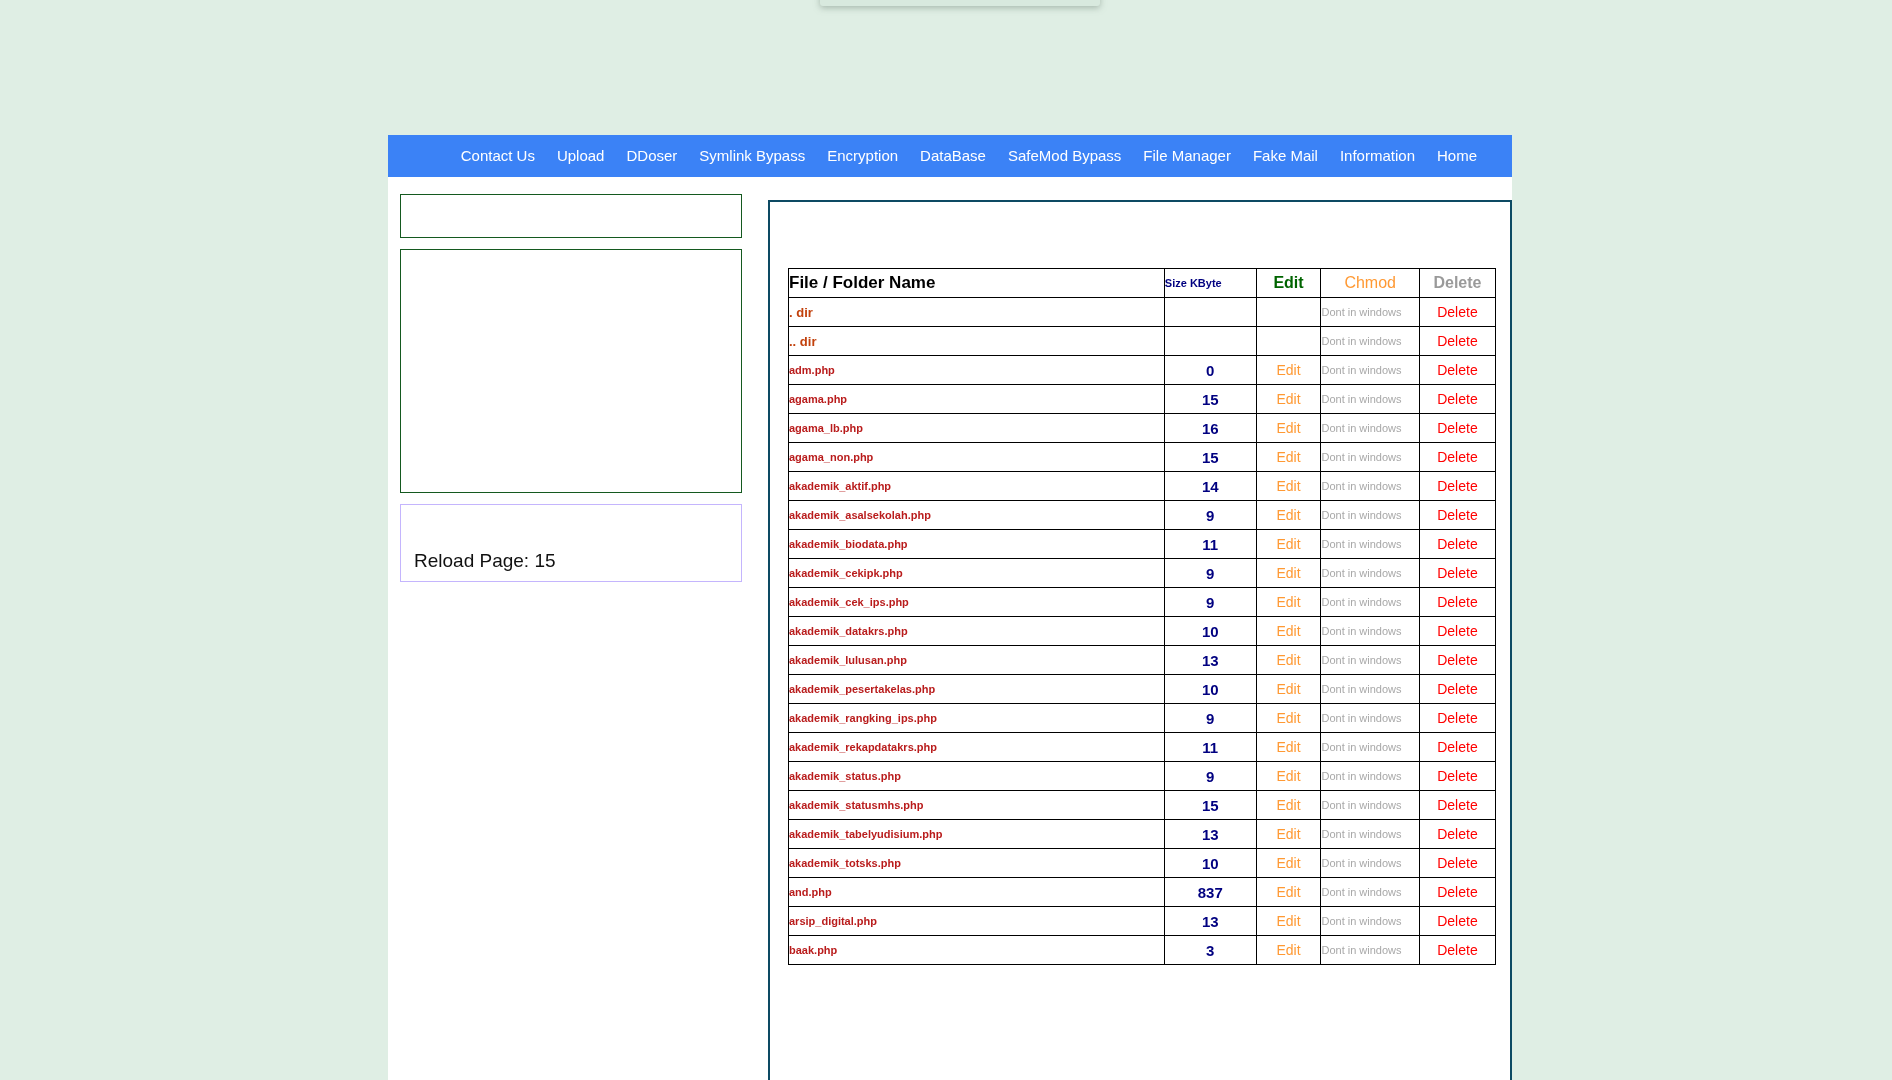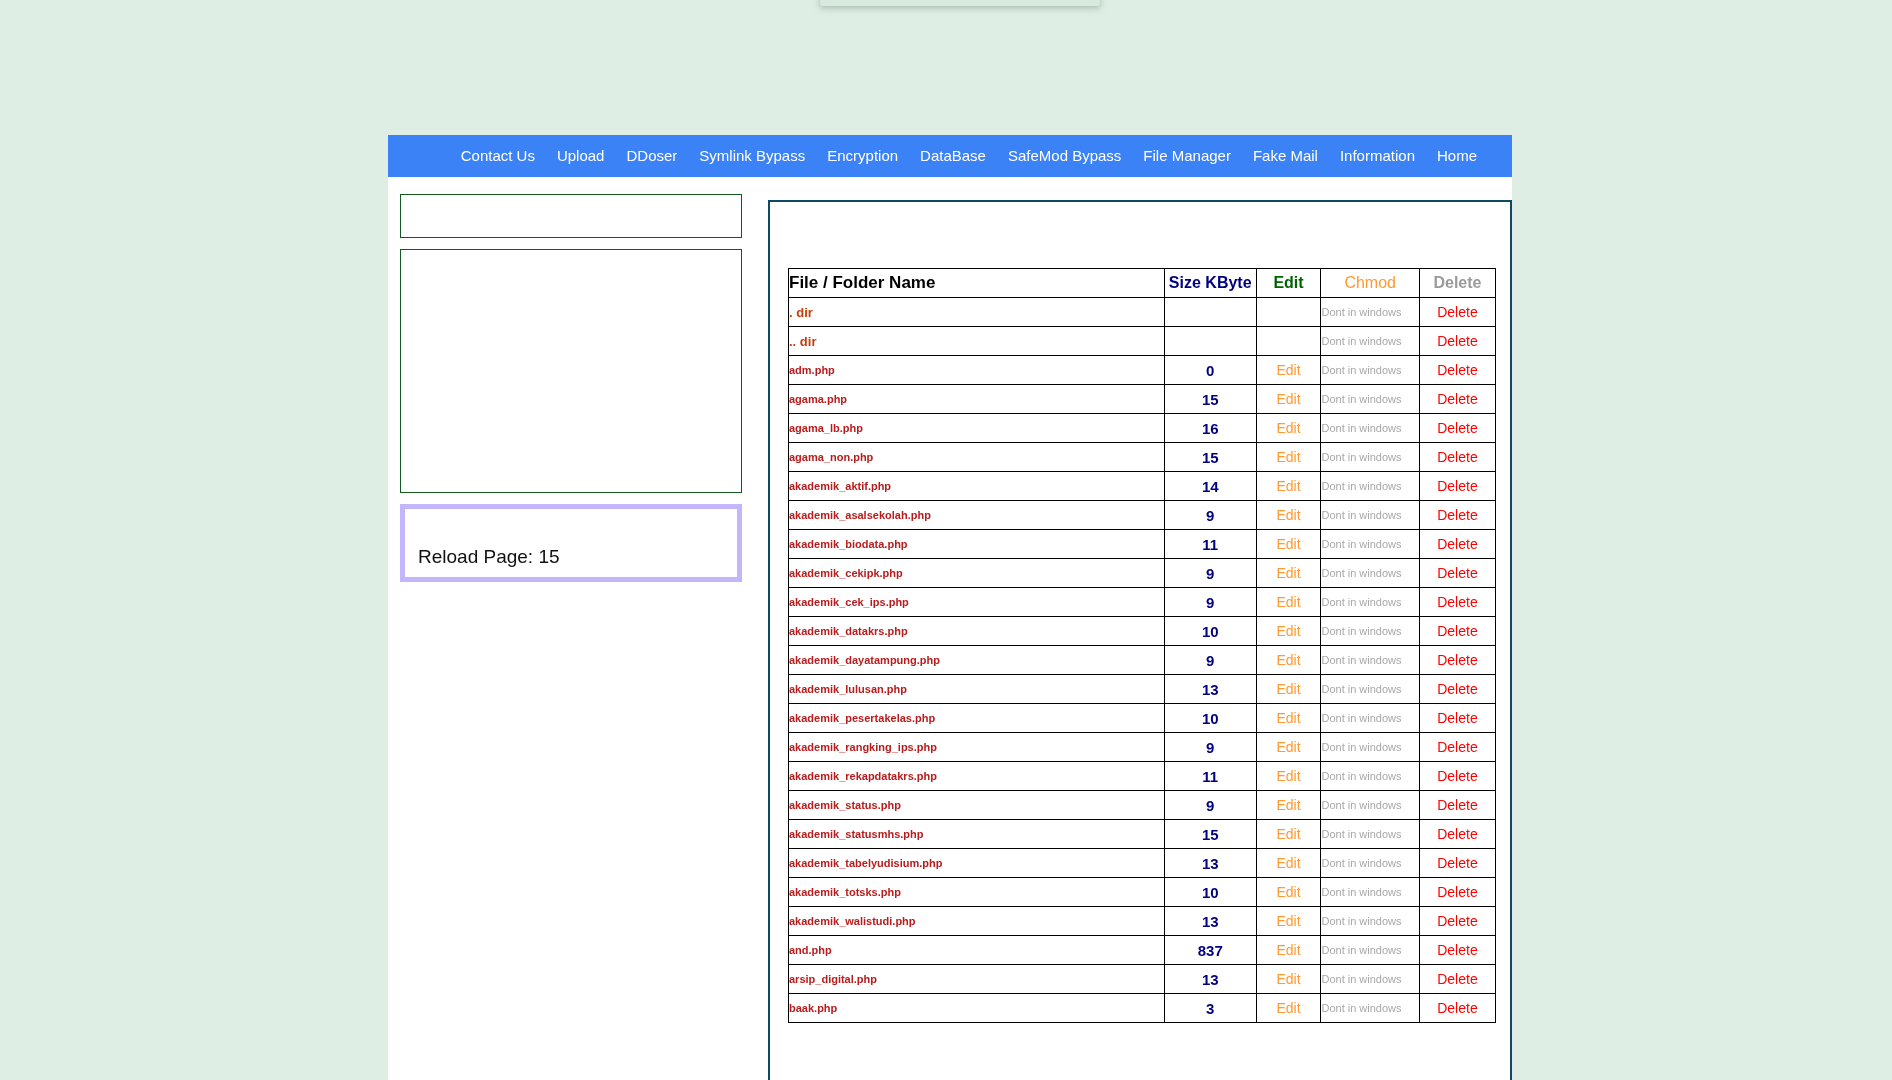--- a/index.html
+++ b/index.html
@@ -71,21 +71,21 @@
     background: #ffffff;
     box-sizing: border-box;
     padding: 17px 12px 0 12px;
   }
   .side-box {
     background: #ffffff;
     box-sizing: border-box;
     margin-bottom: 11px;
   }
   .side-box.green { border: 1px solid #14591f; }
-  .side-box.maroon { border: 5px solid #c4b5fd; }
+  .side-box.maroon { border: 1px solid #c4b5fd; }
   #side-box-top { height: 44px; }
   #side-box-mid { height: 244px; }
   #side-box-reload {
     height: 78px;
     position: relative;
   }
   #reload-text {
     position: absolute;
     left: 13px;
     bottom: 9px;
@@ -146,22 +146,22 @@
 
   th.h-name {
     text-align: left;
     padding-left: 4px;
     font-size: 17px;
     font-weight: bold;
     color: #000000;
     height: 35px;
   }
   th.h-size {
-    text-align: center;
-    font-size: 16px;
+    text-align: left;
+    font-size: 11px;
     font-weight: bold;
     color: #000080;
     height: 35px;
   }
   th.h-edit {
     text-align: center;
     font-size: 16px;
     font-weight: bold;
     color: #006400;
     height: 35px;
@@ -347,27 +347,20 @@
               <td class="t-del">Delete</td>
             </tr>
             <tr>
               <td class="t-name">akademik_datakrs.php</td>
               <td class="t-size">10</td>
               <td class="t-edit">Edit</td>
               <td class="t-chmod">Dont in windows</td>
               <td class="t-del">Delete</td>
             </tr>
             <tr>
-              <td class="t-name">akademik_dayatampung.php</td>
-              <td class="t-size">9</td>
-              <td class="t-edit">Edit</td>
-              <td class="t-chmod">Dont in windows</td>
-              <td class="t-del">Delete</td>
-            </tr>
-            <tr>
               <td class="t-name">akademik_lulusan.php</td>
               <td class="t-size">13</td>
               <td class="t-edit">Edit</td>
               <td class="t-chmod">Dont in windows</td>
               <td class="t-del">Delete</td>
             </tr>
             <tr>
               <td class="t-name">akademik_pesertakelas.php</td>
               <td class="t-size">10</td>
               <td class="t-edit">Edit</td>
@@ -405,27 +398,20 @@
             <tr>
               <td class="t-name">akademik_tabelyudisium.php</td>
               <td class="t-size">13</td>
               <td class="t-edit">Edit</td>
               <td class="t-chmod">Dont in windows</td>
               <td class="t-del">Delete</td>
             </tr>
             <tr>
               <td class="t-name">akademik_totsks.php</td>
               <td class="t-size">10</td>
-              <td class="t-edit">Edit</td>
-              <td class="t-chmod">Dont in windows</td>
-              <td class="t-del">Delete</td>
-            </tr>
-            <tr>
-              <td class="t-name">akademik_walistudi.php</td>
-              <td class="t-size">13</td>
               <td class="t-edit">Edit</td>
               <td class="t-chmod">Dont in windows</td>
               <td class="t-del">Delete</td>
             </tr>
             <tr>
               <td class="t-name">and.php</td>
               <td class="t-size">837</td>
               <td class="t-edit">Edit</td>
               <td class="t-chmod">Dont in windows</td>
               <td class="t-del">Delete</td>

